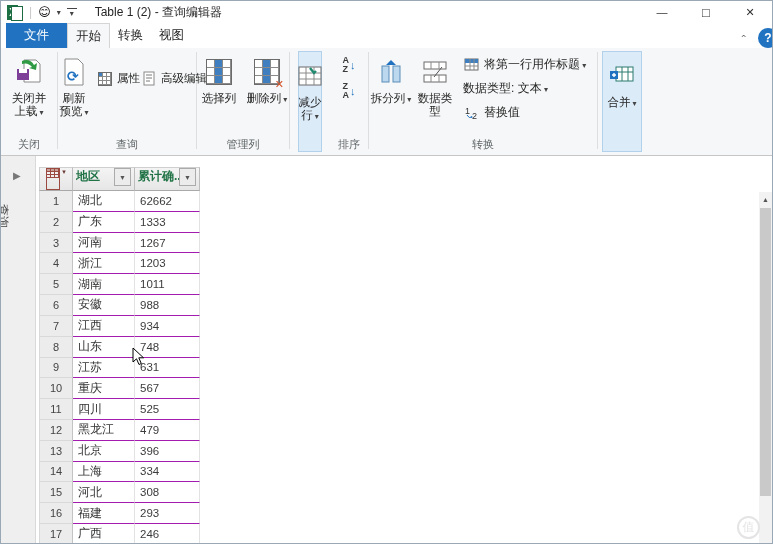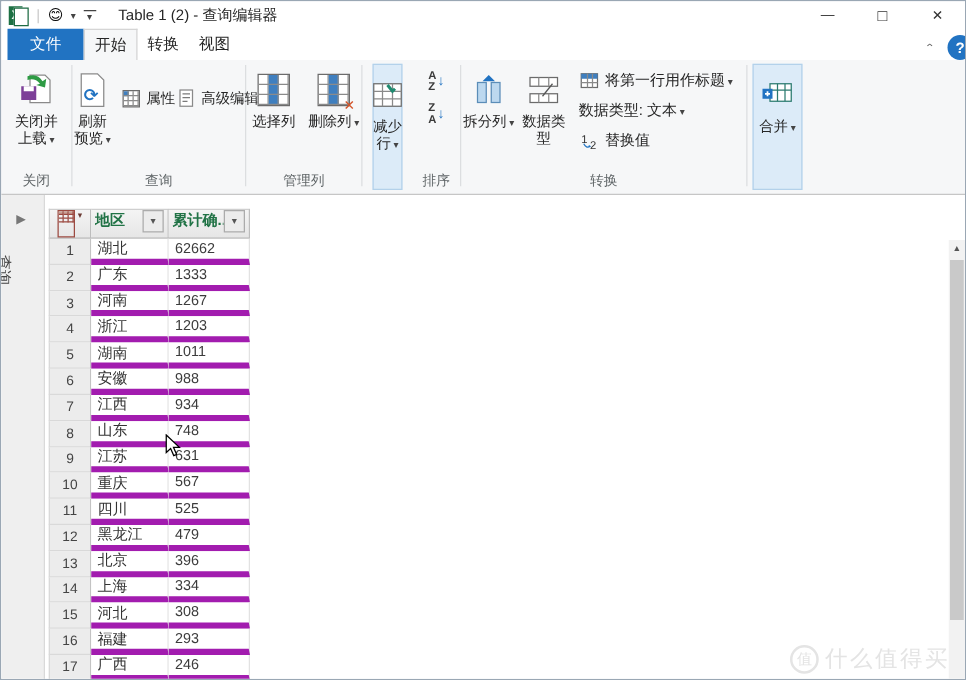--- a/index.html
+++ b/index.html
@@ -58,21 +58,21 @@
   .hcell{box-sizing:border-box;background:linear-gradient(#f4f4f4,#e6e6e6);border-right:1px solid #bdbdbd;border-bottom:1px solid #a9a9a9;border-top:1px solid #cfcfcf;display:flex;padding:0 3px;}
   .hcell.corner{width:34px;justify-content:center;border-left:1px solid #cfcfcf;}
   .hcell .htext{font-size:12px;font-weight:bold;color:#217346;flex:1;overflow:hidden;white-space:nowrap;}
   .filterbtn{width:15px;height:16px;background:#ececec;border:1px solid #ababab;display:flex;align-items:center;justify-content:center;font-size:7px;color:#555;flex:none;}
   .cgrid{display:grid;grid-template-columns:repeat(3,4px);grid-template-rows:repeat(3,3px);border:1px solid #9c4a41;}
   .cgrid div{border-right:1px solid #9c4a41;border-bottom:1px solid #9c4a41;}
   .cgrid div:nth-child(-n+3){background:#c8a196;}
   .corner-caret{font-size:7px;color:#6b3b34;margin-left:2px;}
   .trow{display:flex;height:20.82px;}
   .ncell{box-sizing:border-box;width:34px;background:#ececec;border-right:1px solid #c3c3c3;border-bottom:1px solid #d9d9d9;border-left:1px solid #d9d9d9;display:flex;align-items:center;justify-content:center;font-size:11px;color:#444;}
-  .dcell{box-sizing:border-box;background:#fff;border-right:1px solid #e2e2e2;border-bottom:5px solid #a21caf;display:flex;align-items:center;padding:0 5px;font-size:12px;color:#333;overflow:hidden;white-space:nowrap;}
+  .dcell{box-sizing:border-box;background:#fff;border-right:1px solid #e2e2e2;border-bottom:1px solid #a21caf;display:flex;align-items:center;padding:0 5px;font-size:12px;color:#333;overflow:hidden;white-space:nowrap;}
   .dcell.region{width:62px;}
   .dcell.value{width:65px;font-size:11.5px;color:#3c3c3c;}
   
   .vscroll{position:absolute;right:0;top:36px;width:13px;bottom:0;background:#f2f2f2;}
   .vscroll .uparr{height:14px;display:flex;align-items:center;justify-content:center;font-size:7px;color:#555;}
   .vscroll .thumb{position:absolute;left:1px;right:1px;top:16px;height:288px;background:#c9c9c9;}
   
   .watermark{position:absolute;right:12px;bottom:6px;display:flex;align-items:center;gap:5px;color:#e4e4e4;}
   .wm-logo{width:19px;height:19px;border:2px solid #e4e4e4;border-radius:50%;font-size:12px;display:flex;align-items:center;justify-content:center;}
   .wm-text{font-size:18px;letter-spacing:2px;}
@@ -462,16 +462,15 @@
       <path d="M1 1 L1 15 L4.5 11.8 L7 17.5 L9.3 16.5 L6.8 10.8 L11.5 10.8 Z" fill="#fff" stroke="#000" stroke-width="1"></path>
     </svg>
 
     <div class="vscroll">
       <div class="uparr">▲</div>
       <div class="thumb"></div>
     </div>
 
     <div class="watermark">
       <span class="wm-logo">值</span>
-      <span class="wm-text">什么值得买</span>
     </div>
   </div>
 </div>
 
 </body></html>

